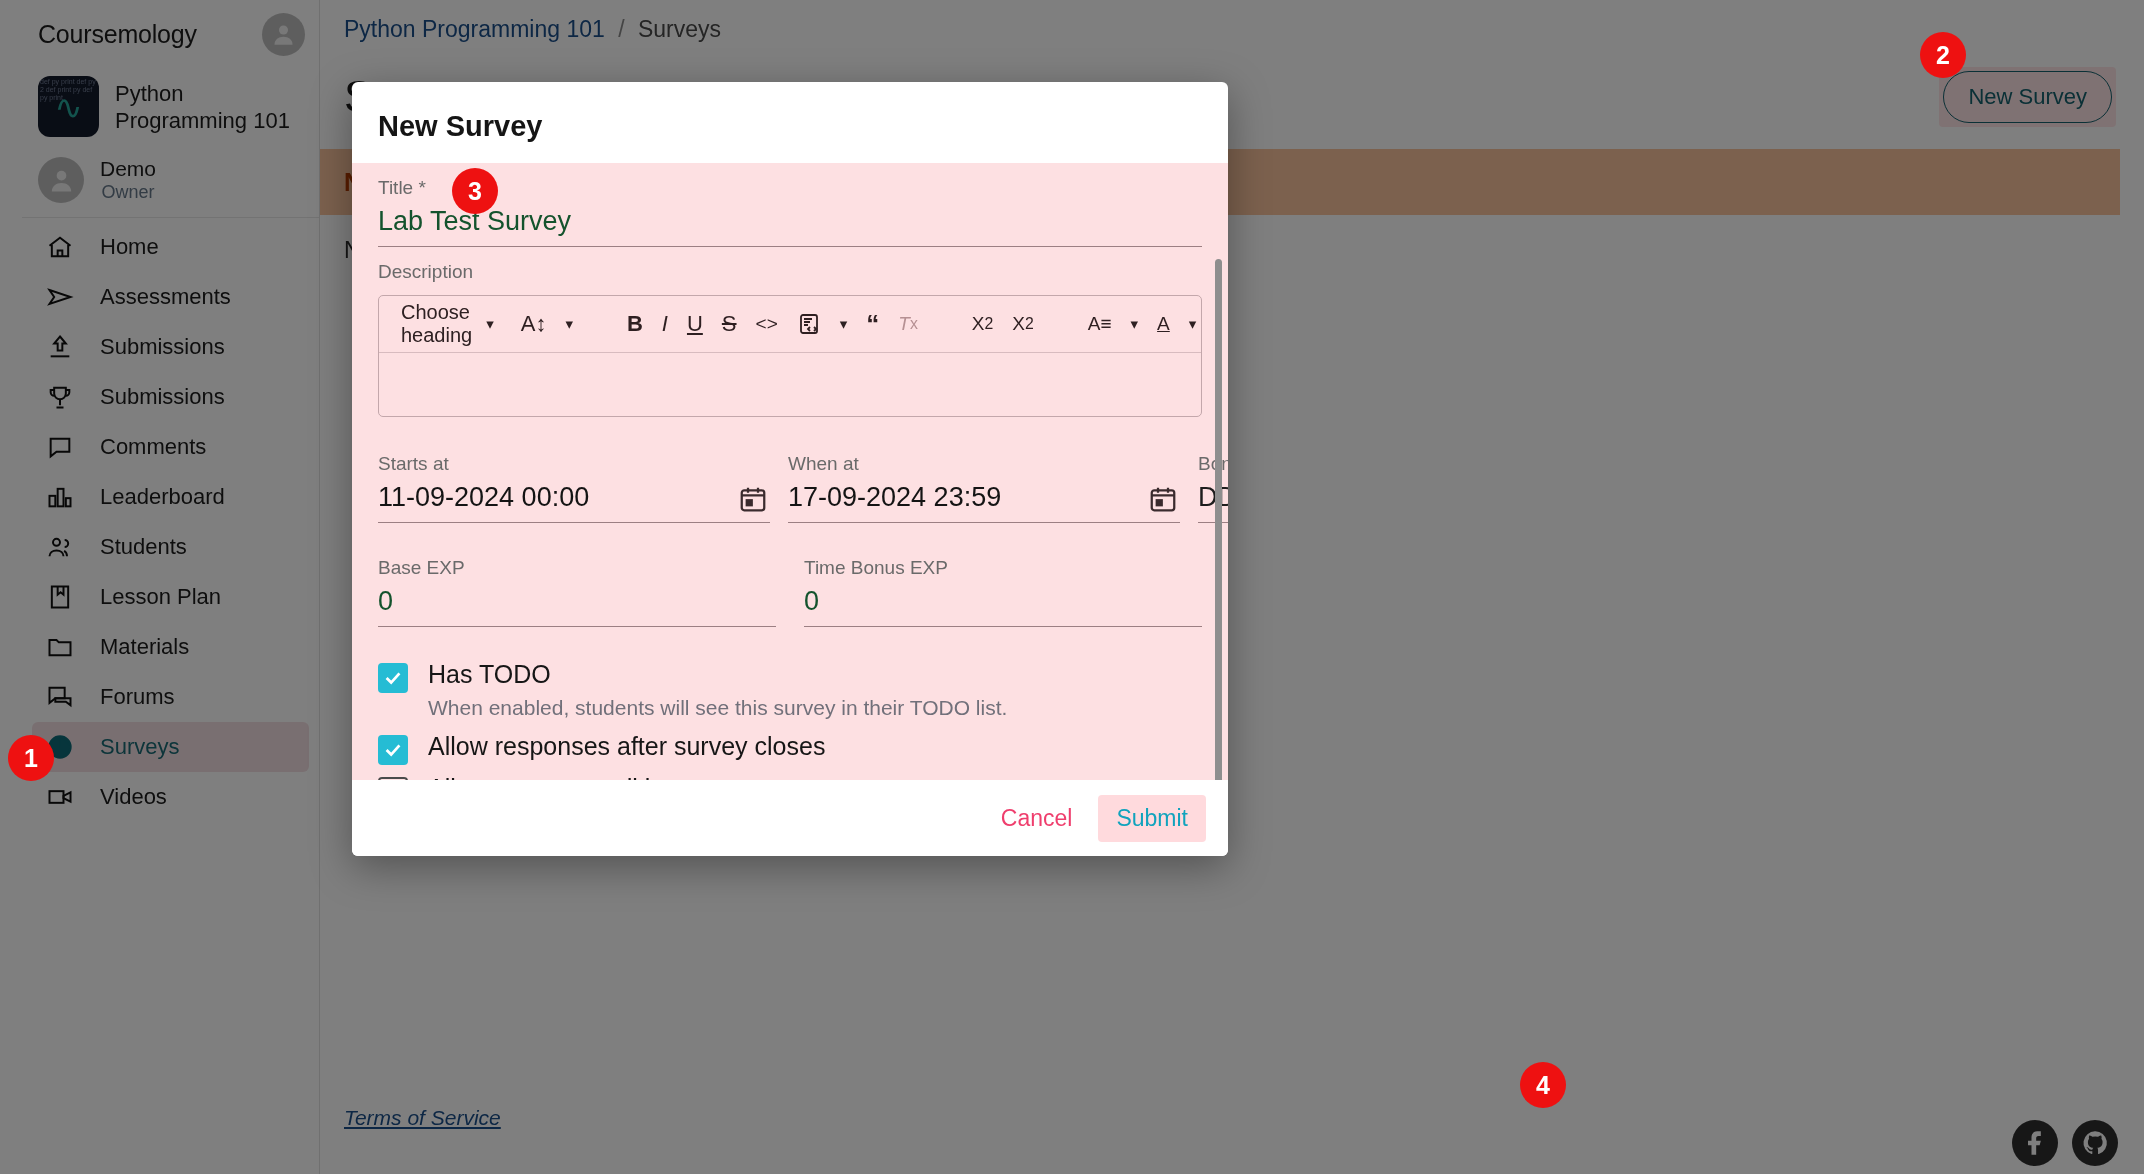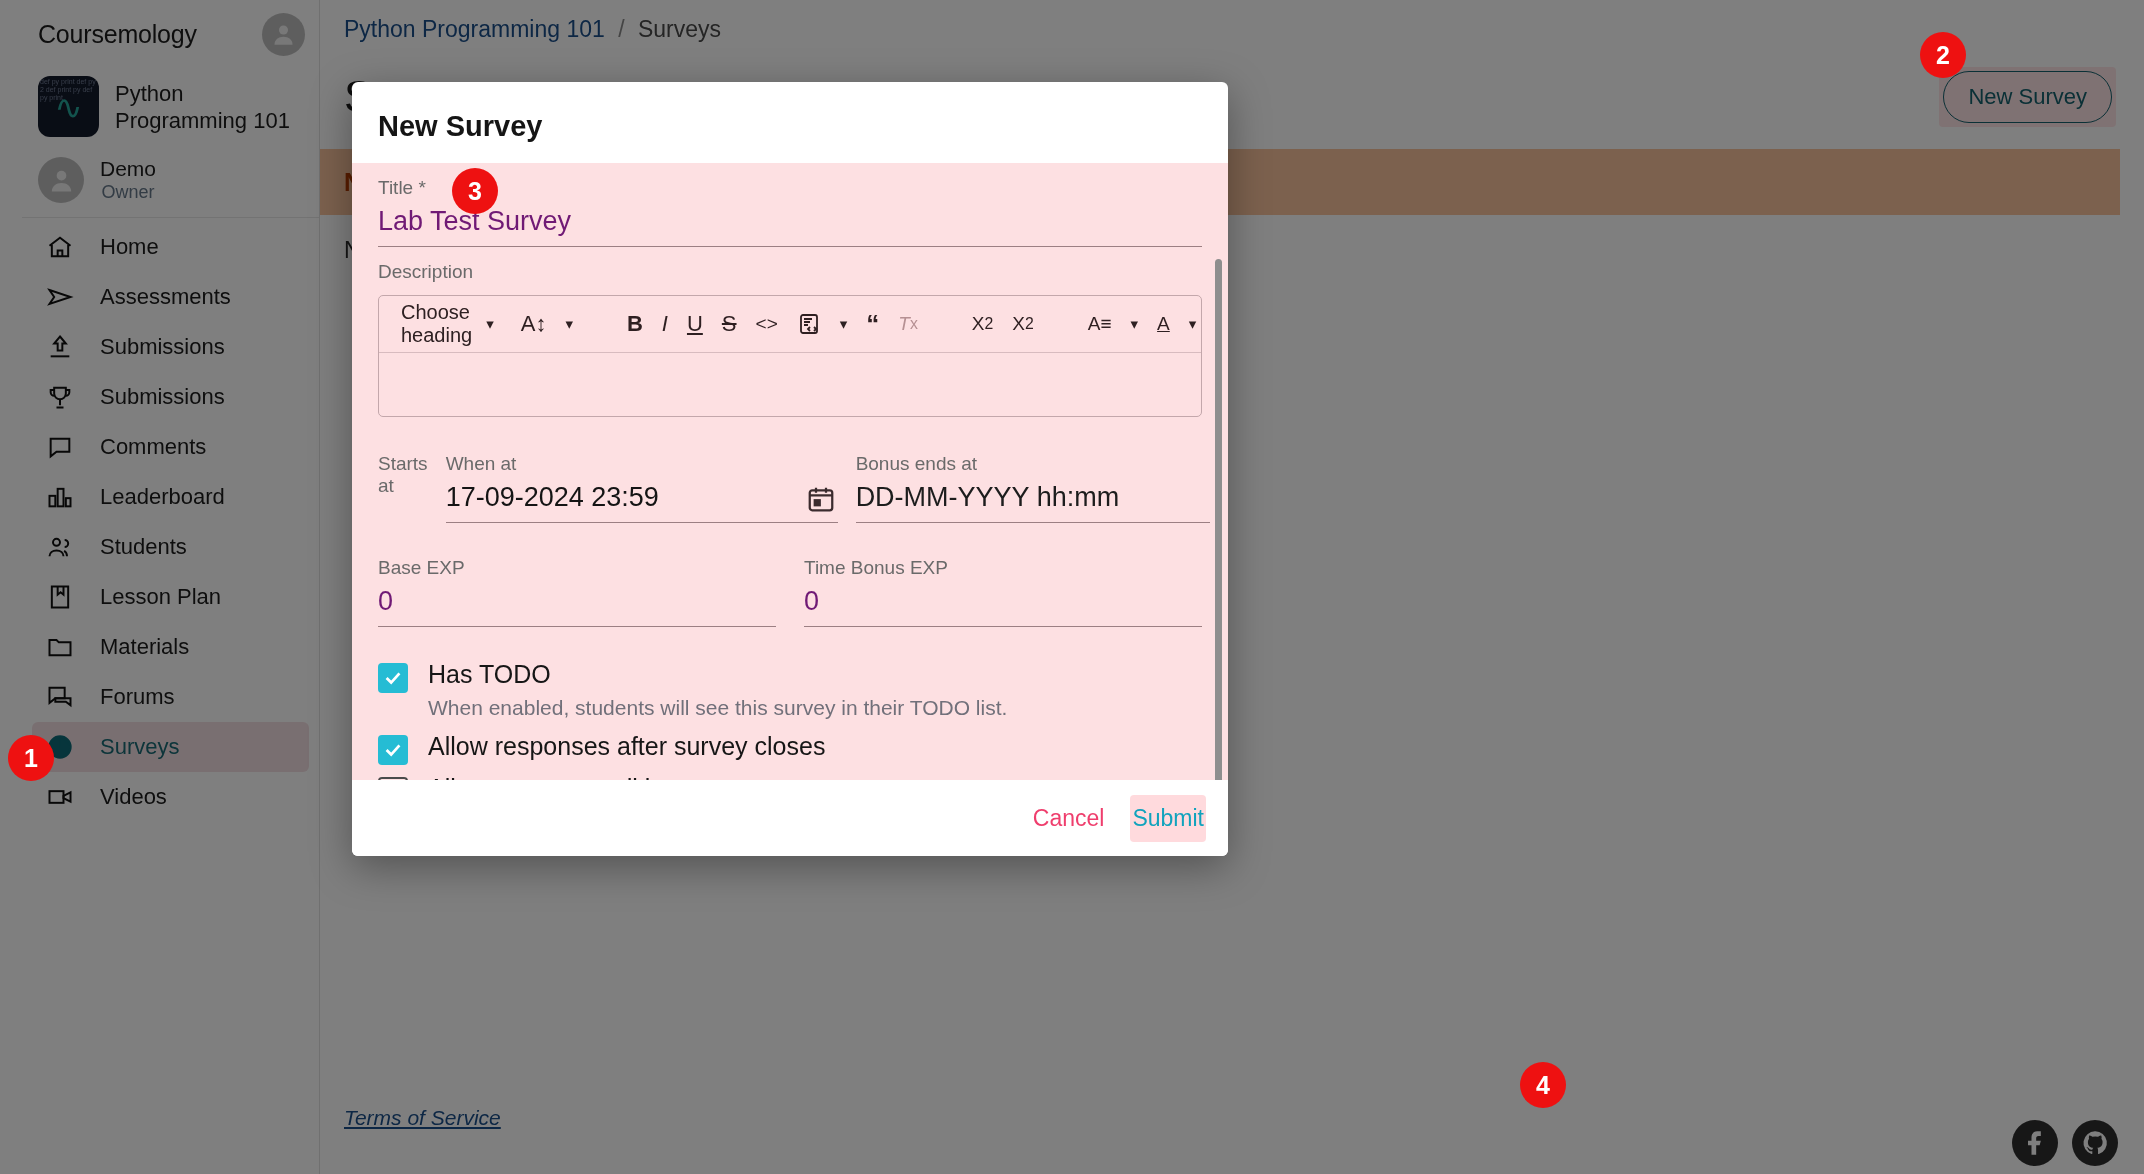--- a/index.html
+++ b/index.html
@@ -102,21 +102,21 @@
     display: flex; flex-direction: column; overflow: hidden;
   }
   .modal-title { font-size: 29px; font-weight: 700; color: #151515; padding: 28px 28px 20px 26px; }
   .modal-body { flex: 1; overflow: hidden; position: relative; background: #fde0e2; }
   .modal-scroll { position: absolute; inset: 0; padding: 0 26px 0 26px; overflow: hidden; }
 
   .field-label { font-size: 19px; color: #6a6a6a; margin-top: 14px; }
   .text-input {
     width: 100%; background: transparent; border: none; outline: none;
     border-bottom: 1px solid #9c7f83;
-    font-size: 27px; color: #701a75; padding: 7px 0 9px 0;
+    font-size: 27px; color: #14532d; padding: 7px 0 9px 0;
     font-family: "Liberation Sans", sans-serif;
   }
   .text-input::placeholder { color: #1d1d1d; }
 
   .editor { margin-top: 12px; border: 1px solid #c3a7ab; border-radius: 5px; }
   .toolbar { display: flex; align-items: center; height: 56px; padding: 0 10px; gap: 19px; }
   .tb-select { display: flex; align-items: center; gap: 14px; padding: 0 8px 0 12px; cursor: pointer; }
   .tb-select .t { font-size: 20px; color: #2e2022; }
   .tb-btn {
     width: 38px; height: 38px; display: flex; align-items: center; justify-content: center;
@@ -154,21 +154,21 @@
   .scrollbar-track { position: absolute; right: 6px; top: 96px; width: 7px; height: 678px; }
   .scrollbar-thumb { position: absolute; top: 0; width: 7px; height: 540px; background: #8e8e8e; border-radius: 4px; }
 
   .modal-footer {
     height: 76px; background: #fff; display: flex; align-items: center;
     justify-content: flex-end; gap: 8px; padding-right: 22px;
   }
   .btn-cancel { background: transparent; border: none; color: #ef3e6d; font-size: 23px;
                 padding: 10px 18px; cursor: pointer; font-family: "Liberation Sans", sans-serif; }
   .btn-submit { background: transparent; border: none; color: #11a3bd; font-size: 23px;
-                padding: 10px 2px; cursor: pointer; font-family: "Liberation Sans", sans-serif; }
+                padding: 10px 18px; cursor: pointer; font-family: "Liberation Sans", sans-serif; }
   .submit-hl { background: rgba(255,205,210,.75); border-radius: 4px; }
 
   
   .badge {
     position: absolute; z-index: 90; width: 46px; height: 46px; border-radius: 50%;
     background: #ee1111; color: #fff; font-size: 25px; font-weight: 700;
     display: flex; align-items: center; justify-content: center;
   }
 </style>
 </head>
@@ -422,20 +422,28 @@
             <span class="chev">▾</span>
             <div class="tb-sep"></div>
             <div class="tb-btn">⋮</div>
           </div>
           <div class="editor-area"></div>
         </div>
 
         <div class="row3">
           <div class="col">
             <div class="field-label">Starts at</div>
+            <div class="date-wrap">
+              <input type="text" value="11-09-2024 00:00" style="">
+              <span class="cal-ico"><svg viewBox="0 0 24 24">
+                    <rect x="3" y="5" width="18" height="16" rx="2"></rect>
+                    <path d="M3 9h18M8 3v4M16 3v4"></path>
+                    <rect x="7" y="13" width="4" height="4" fill="#3b2b2e"></rect>
+                  </svg></span>
+            </div>
           </div>
           <div class="col">
             <div class="field-label">When at</div>
             <div class="date-wrap">
               <input type="text" value="17-09-2024 23:59" style="">
               <span class="cal-ico"><svg viewBox="0 0 24 24">
                     <rect x="3" y="5" width="18" height="16" rx="2"></rect>
                     <path d="M3 9h18M8 3v4M16 3v4"></path>
                     <rect x="7" y="13" width="4" height="4" fill="#3b2b2e"></rect>
                   </svg></span>

